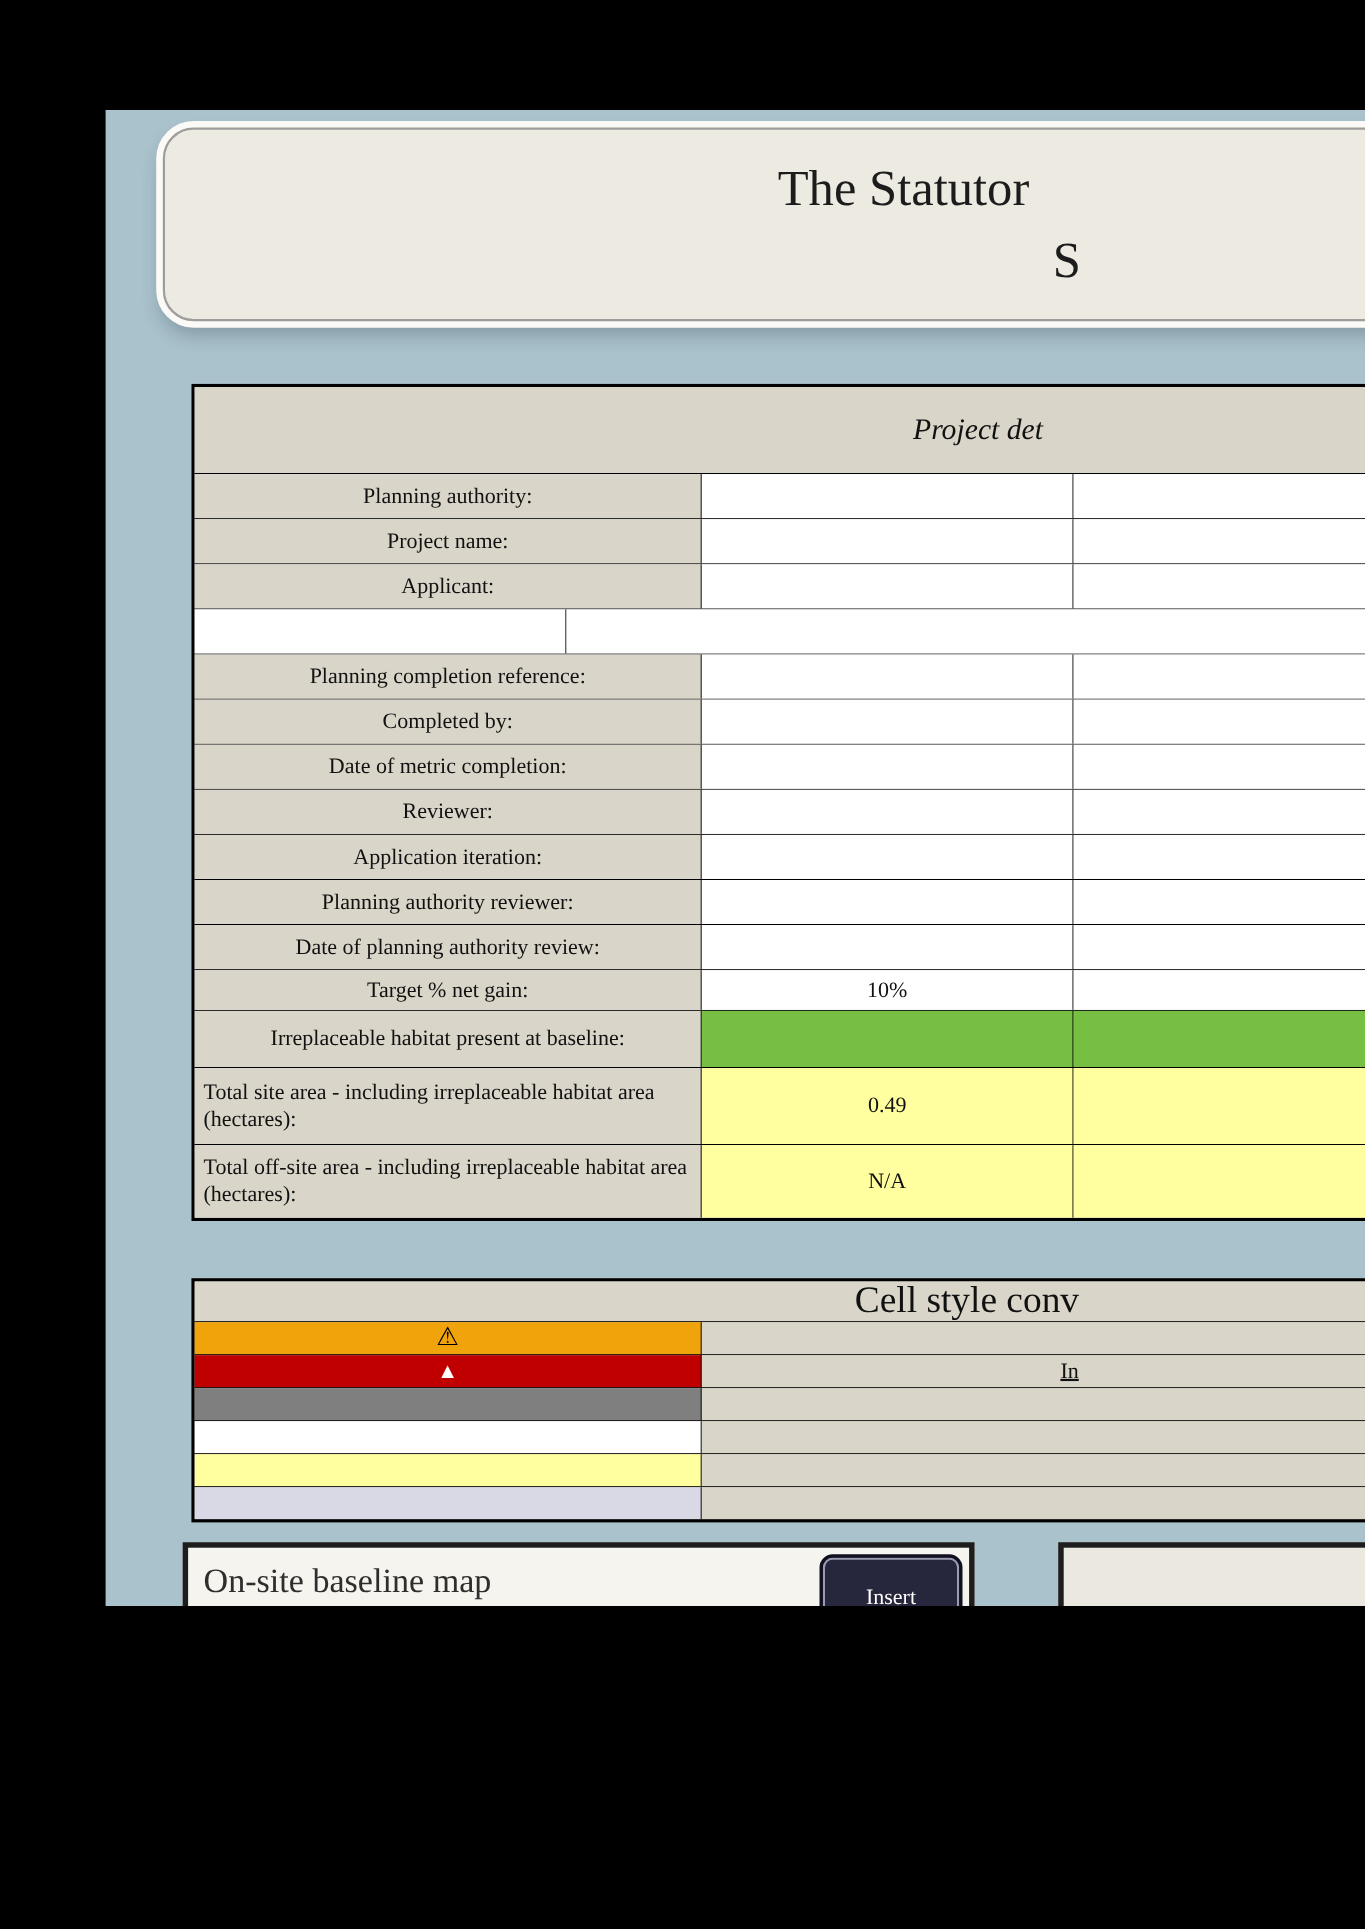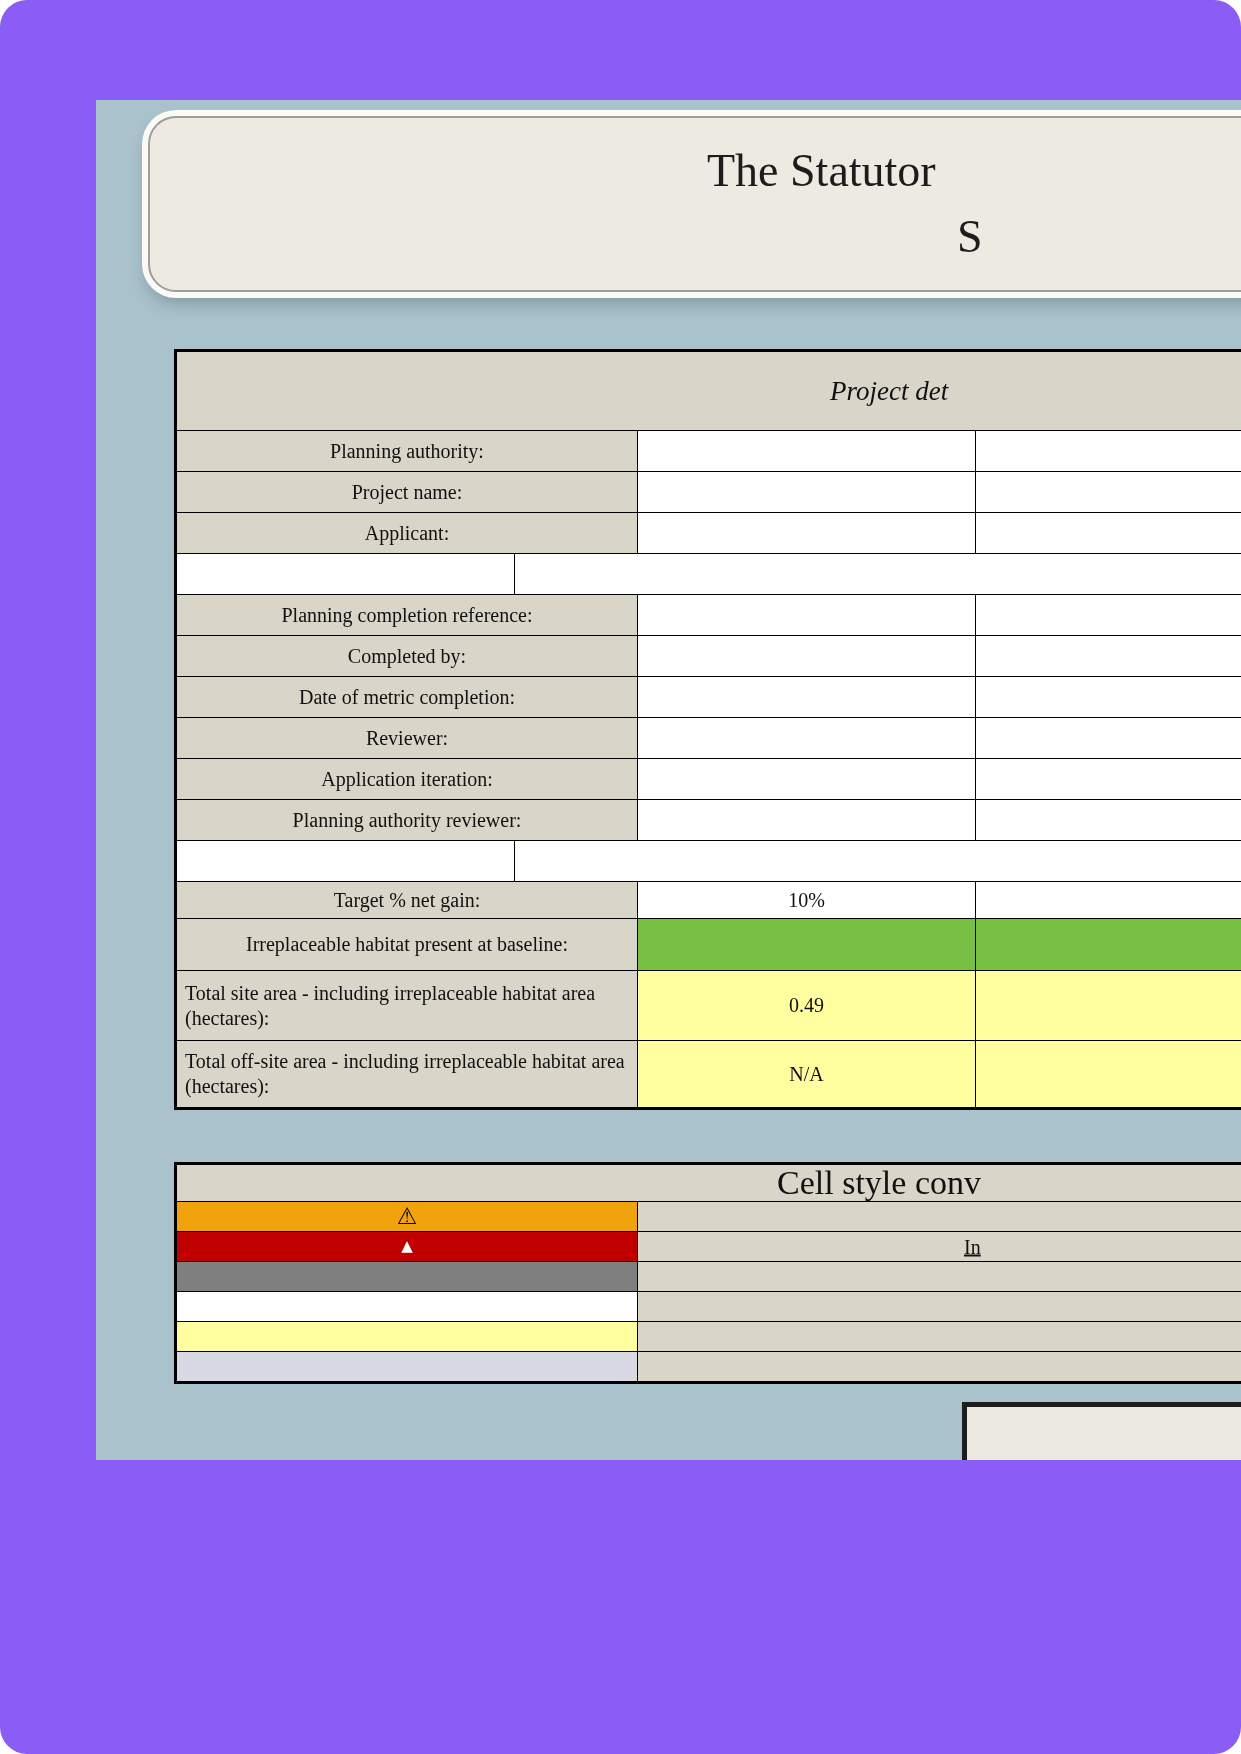--- a/index.html
+++ b/index.html
@@ -1,17 +1,17 @@
 <!DOCTYPE html>
 <html><head>
 <meta charset="utf-8">
 <style>
   html,body{margin:0;padding:0;background:#ffffff;}
-  .canvas{position:relative;width:1241px;height:1754px;background:#8b5cf6;overflow:hidden;
-          font-family:"Liberation Serif",serif;color:#111;border-radius:27px;}
+  .canvas{position:relative;width:1241px;height:1754px;background:#000000;overflow:hidden;
+          font-family:"Liberation Serif",serif;color:#111;}
   .panel{position:absolute;left:96px;top:100px;width:1145px;height:1360px;
          background:#A9C2CC;overflow:hidden;}
 
   
   .banner{position:absolute;left:52px;top:16px;width:1190px;height:172px;
           background:#EDEAE1;border:2px solid #9d9d9b;border-radius:28px;
           box-shadow:0 0 0 6px #fbfaf6, 0 10px 18px rgba(30,40,50,.30);}
   .banner-line1{position:absolute;left:557px;top:26px;font-size:46px;color:#1c1c1c;white-space:nowrap;}
   .banner-line2{position:absolute;left:807px;top:92px;font-size:46px;color:#1c1c1c;white-space:nowrap;}
 
@@ -118,20 +118,21 @@
         <div class="pd-label">Application iteration:</div>
         <div class="pd-va"></div>
         <div class="pd-vb"></div>
       </div>
       <div class="pdr h40">
         <div class="pd-label">Planning authority reviewer:</div>
         <div class="pd-va"></div>
         <div class="pd-vb"></div>
       </div>
       <div class="pdr h40">
+        <div class="pd-label">Date of planning authority review:</div>
         <div class="pd-va"></div>
         <div class="pd-vb"></div>
       </div>
       <div class="pdr h36">
         <div class="pd-label">Target % net gain:</div>
         <div class="pd-va">10%</div>
         <div class="pd-vb"></div>
       </div>
       <div class="pdr h51">
         <div class="pd-label">Irreplaceable habitat present at baseline:</div>
@@ -189,17 +190,21 @@
         </div>
       </div>
       <div class="csr">
         <div class="cs-swatch sw-lookup"></div>
         <div class="cs-desc">
           <span class="cs-frag"></span>
         </div>
       </div>
     </div>
 
+    <div class="map-onsite">
+      <div class="map-title">On-site baseline map</div>
+      <div class="insert-btn">Insert</div>
+    </div>
 
     <div class="map-offsite"></div>
 
   </div>
 </div>
 
 </body></html>

